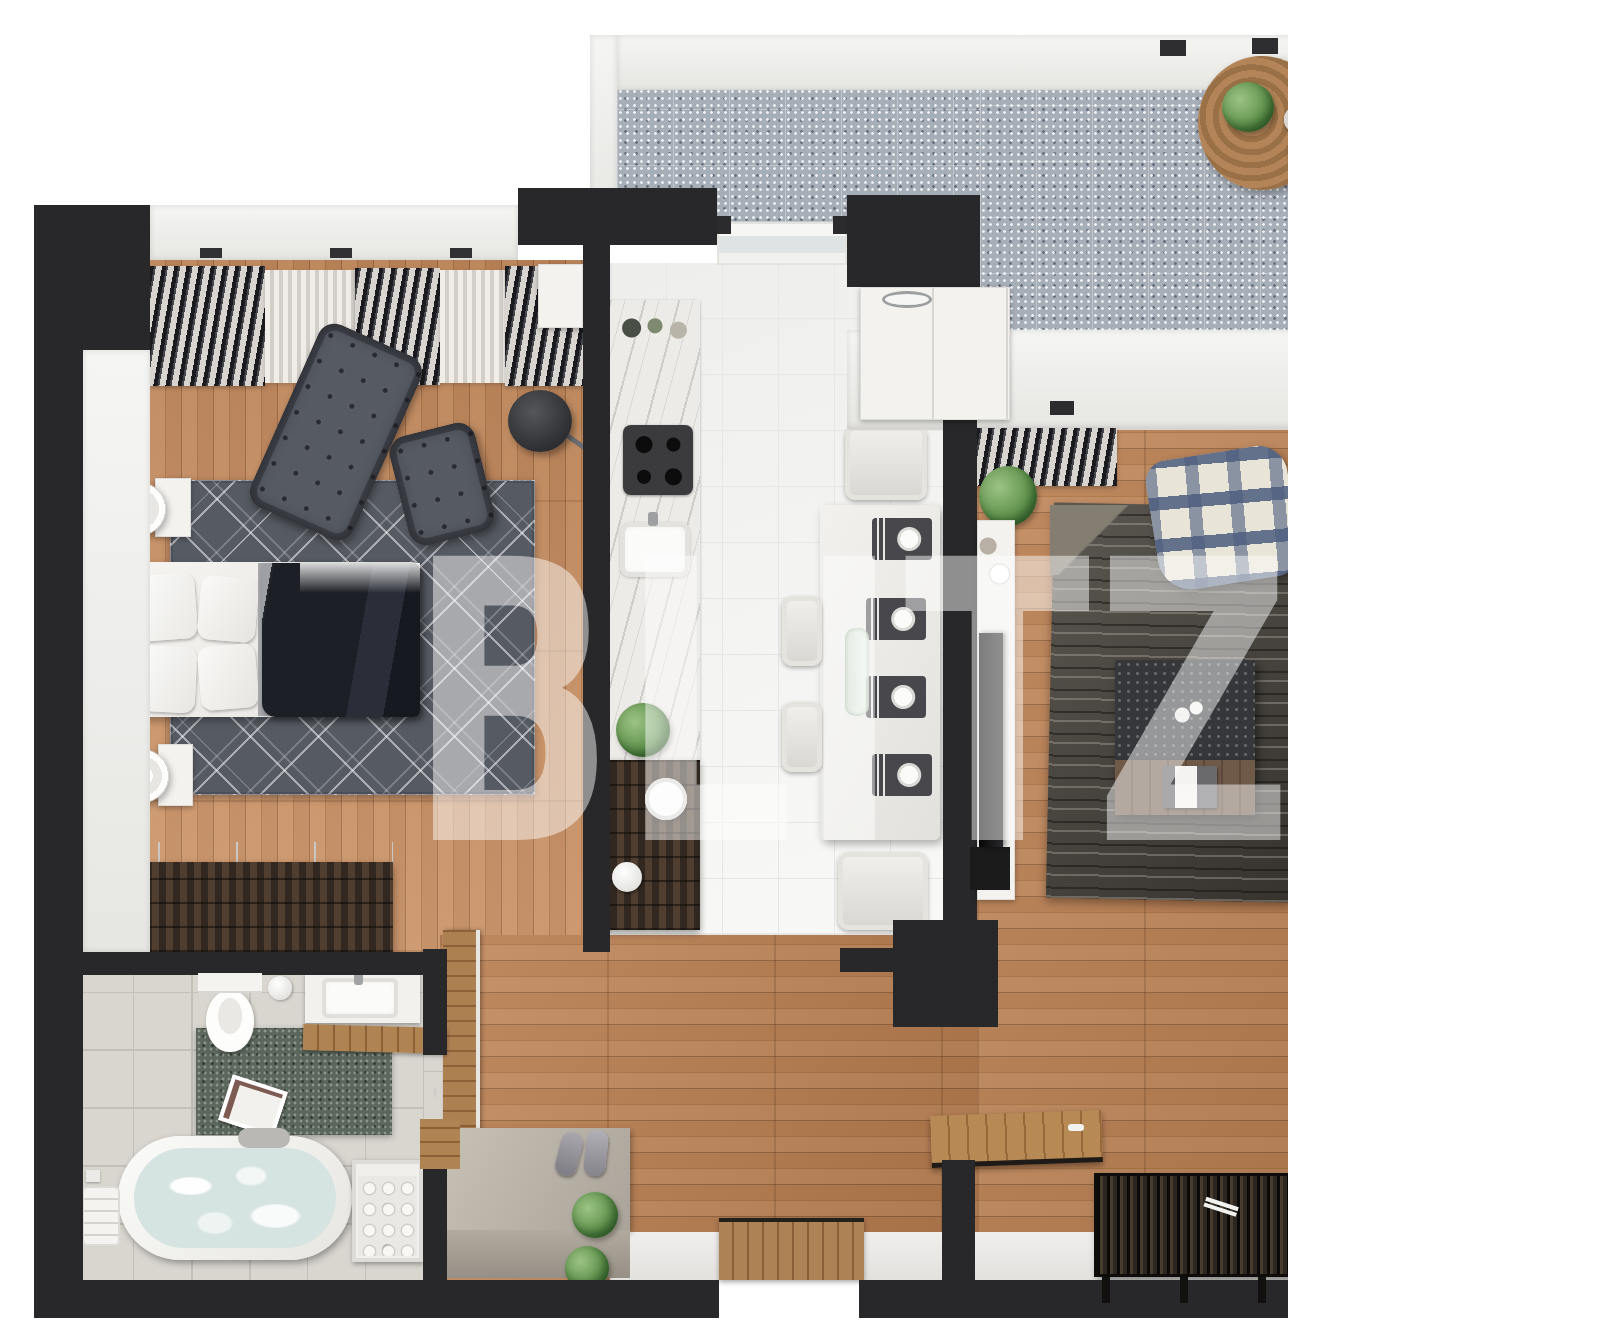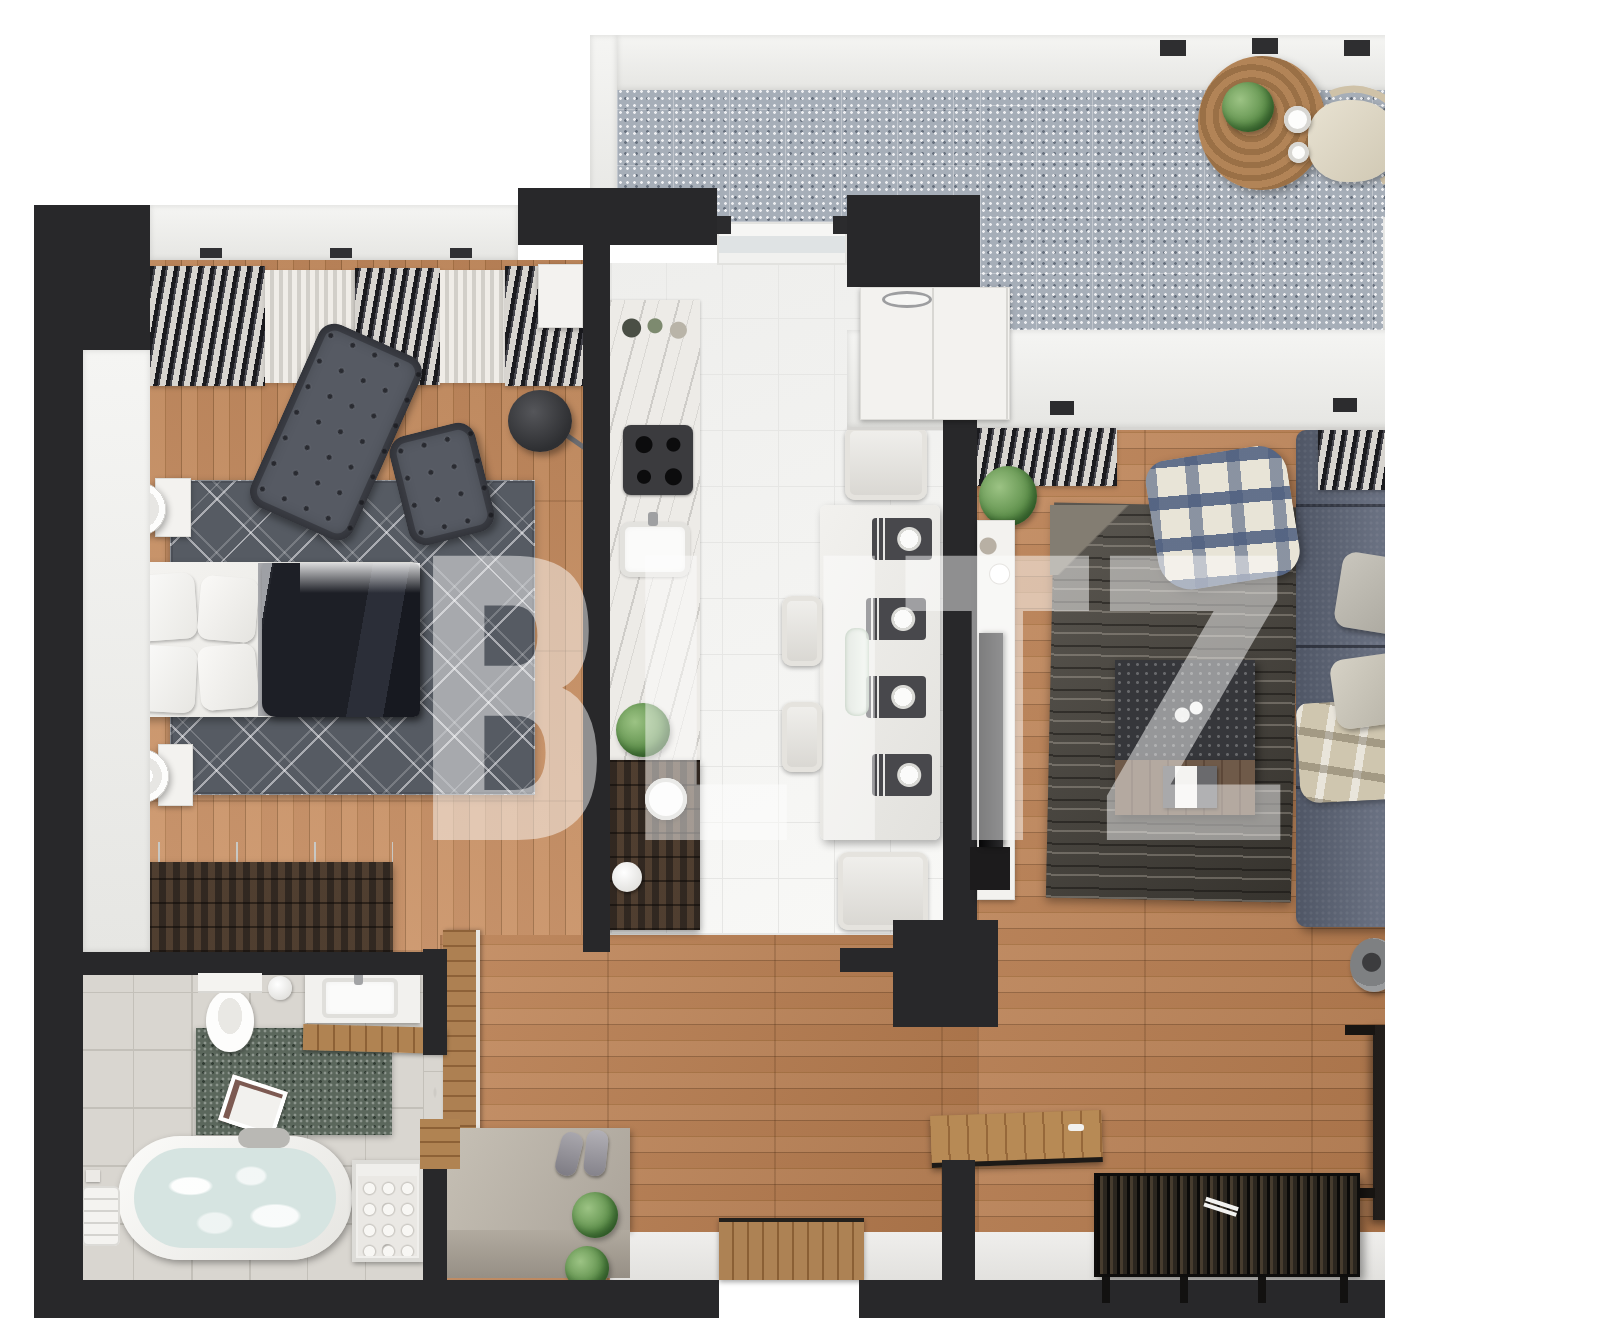--- a/index.html
+++ b/index.html
@@ -1,16 +1,16 @@
 <!DOCTYPE html>
 <html style="--wall-dark: #28282a; --watermark: #ffffff; --wood-floor: #b87e51; --bedroom-floor: #c48c5e; --terrace-tile: #a6aeb8; --kitchen-tile: #f8f8f6; --bath-tile: #d9d6d0; --sofa-blue: #5d6577; --rug-bedroom: #565b63; --rug-living: #48443d; --rug-bath: #5b675c; --plant-green: #5d8f4a; --water-blue: #d6e4e1;"><head>
 <meta charset="utf-8">
 <style>
   html,body{margin:0;padding:0;background:#ffffff;font-family:"DejaVu Sans", sans-serif;}
-  #plan{position:relative;width:1385px;height:1333px;background:#fff;overflow:hidden;}
+  #plan{position:relative;width:1288px;height:1333px;background:#fff;overflow:hidden;}
   #plan div{position:absolute;box-sizing:border-box;}
   
   .wall{background:var(--wall-dark,#28282a);z-index:30;}
   .wface{background:linear-gradient(180deg,#f5f5f3,#e6e6e3);z-index:20;box-shadow:inset 0 0 6px rgba(0,0,0,.12);}
   
   .wood-h{z-index:5;background-color:var(--wood-floor,#b87e51);background-image:
     repeating-linear-gradient(90deg, rgba(70,40,15,.18) 0 2px, rgba(0,0,0,0) 2px 167px),
     linear-gradient(115deg, rgba(255,255,255,.10), rgba(0,0,0,.10)),
     repeating-linear-gradient(0deg, #c08659 0 15px, #a9713f 15px 16px, #b87c4e 16px 31px, #93613a 31px 32px);}
   .wood-v{z-index:5;background-color:var(--bedroom-floor,#c48c5e);background-image:

